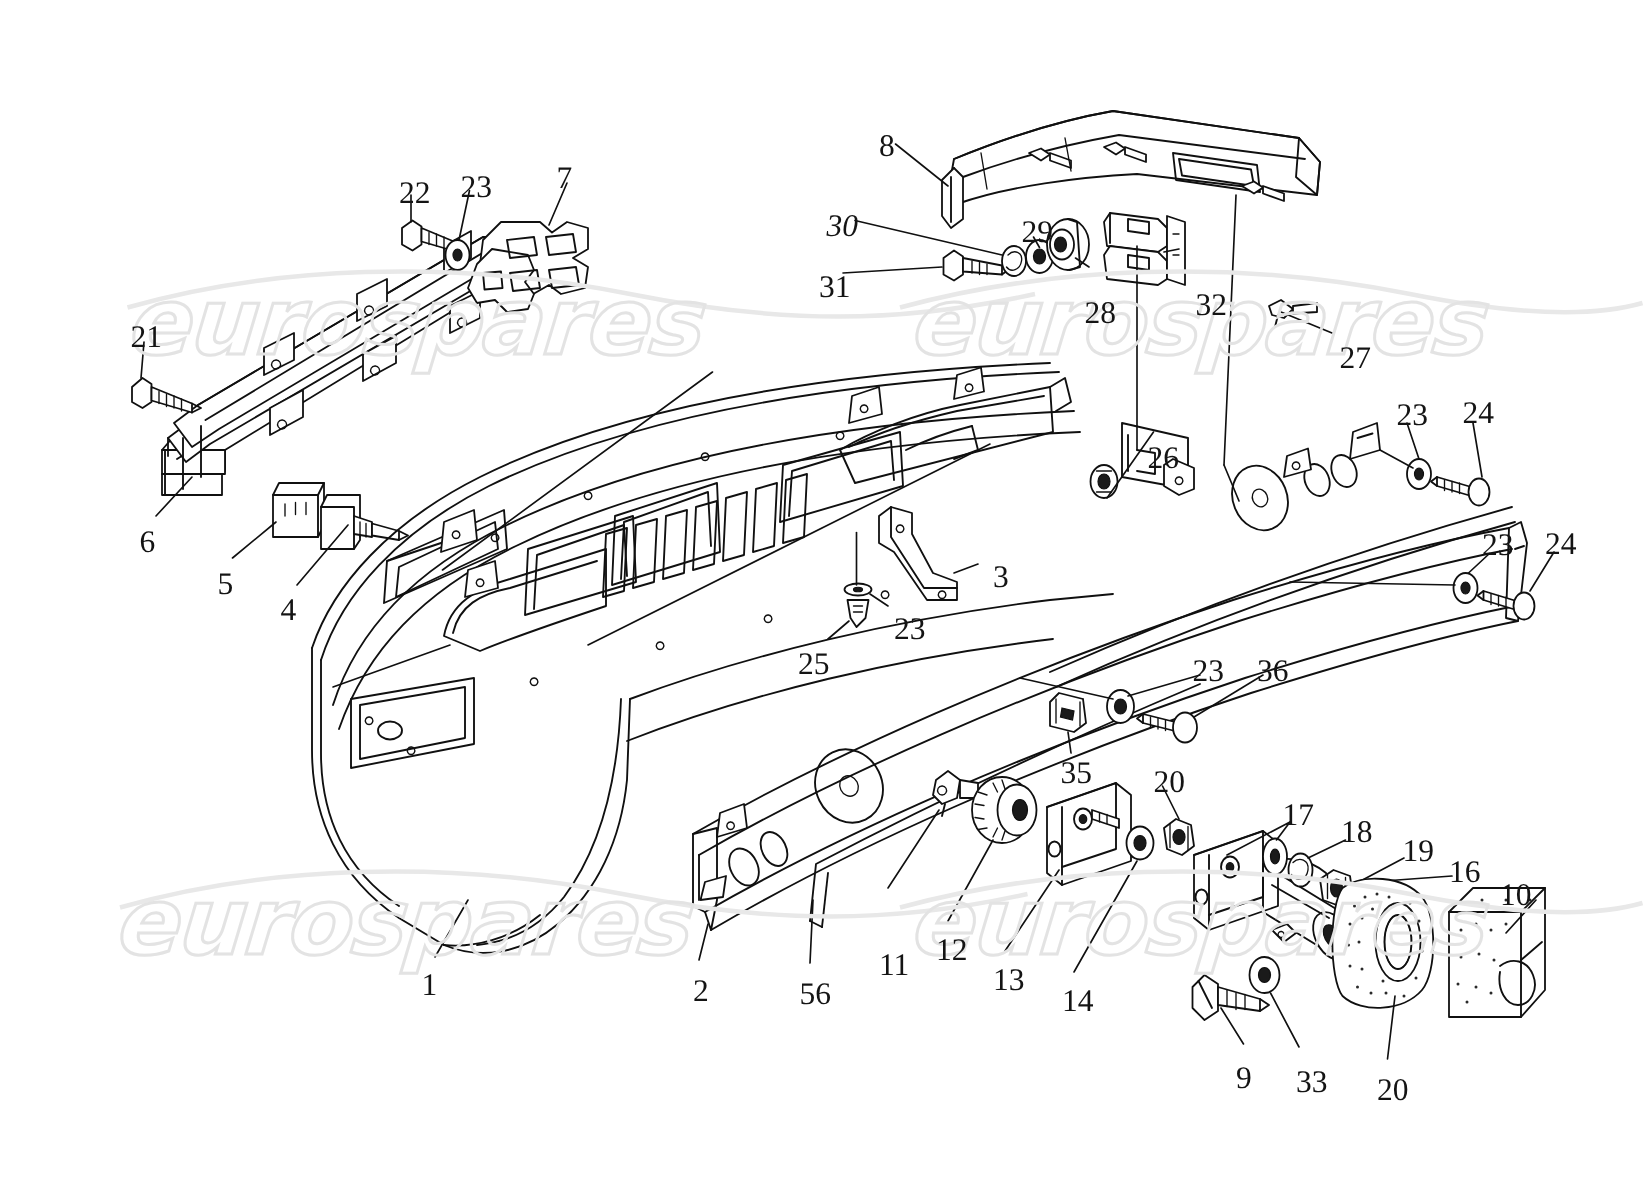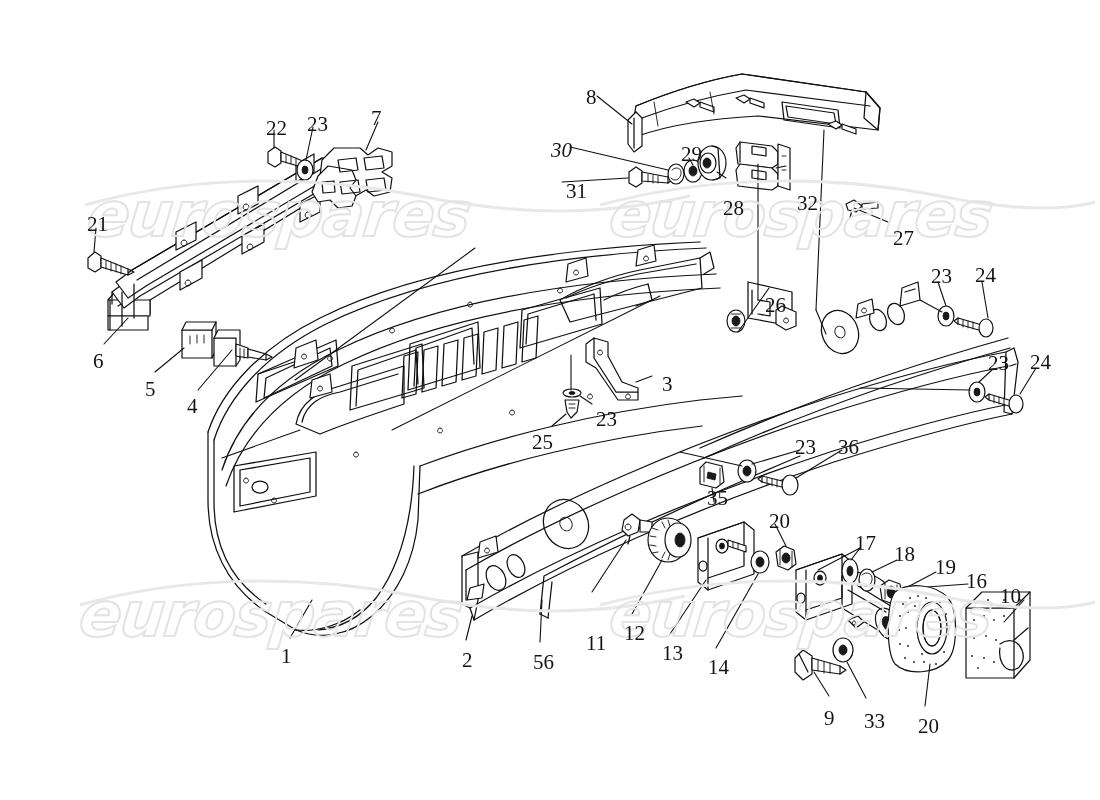--- a/index.html
+++ b/index.html
@@ -628,20 +628,20 @@
   <div class="callout" style="left:988px; top:353px;">23</div>
   <div class="callout" style="left:795px; top:437px;">23</div>
   <div class="callout" style="left:975px; top:265px;">24</div>
   <div class="callout" style="left:1030px; top:352px;">24</div>
   <div class="callout" style="left:532px; top:432px;">25</div>
   <div class="callout" style="left:765px; top:295px;">26</div>
   <div class="callout" style="left:893px; top:228px;">27</div>
   <div class="callout" style="left:723px; top:198px;">28</div>
   <div class="callout" style="left:681px; top:144px;">29</div>
   <div class="callout" style="left:551px; top:140px;font-style:italic;">30</div>
-  <div class="callout" style="left:546px; top:181px;margin-left:20px;">31</div>
+  <div class="callout" style="left:546px; top:181px;">31</div>
   <div class="callout" style="left:797px; top:161px;margin-top:32px;">32</div>
   <div class="callout" style="left:864px; top:711px;">33</div>
   <div class="callout" style="left:533px; top:652px;">56</div>
-  <div class="callout" style="left:707px; top:488px;">35</div>
+  <div class="callout" style="left:707px; top:505px;">35</div>
   <div class="callout" style="left:838px; top:437px;">36</div>
 
 </div>
 
 </body></html>

